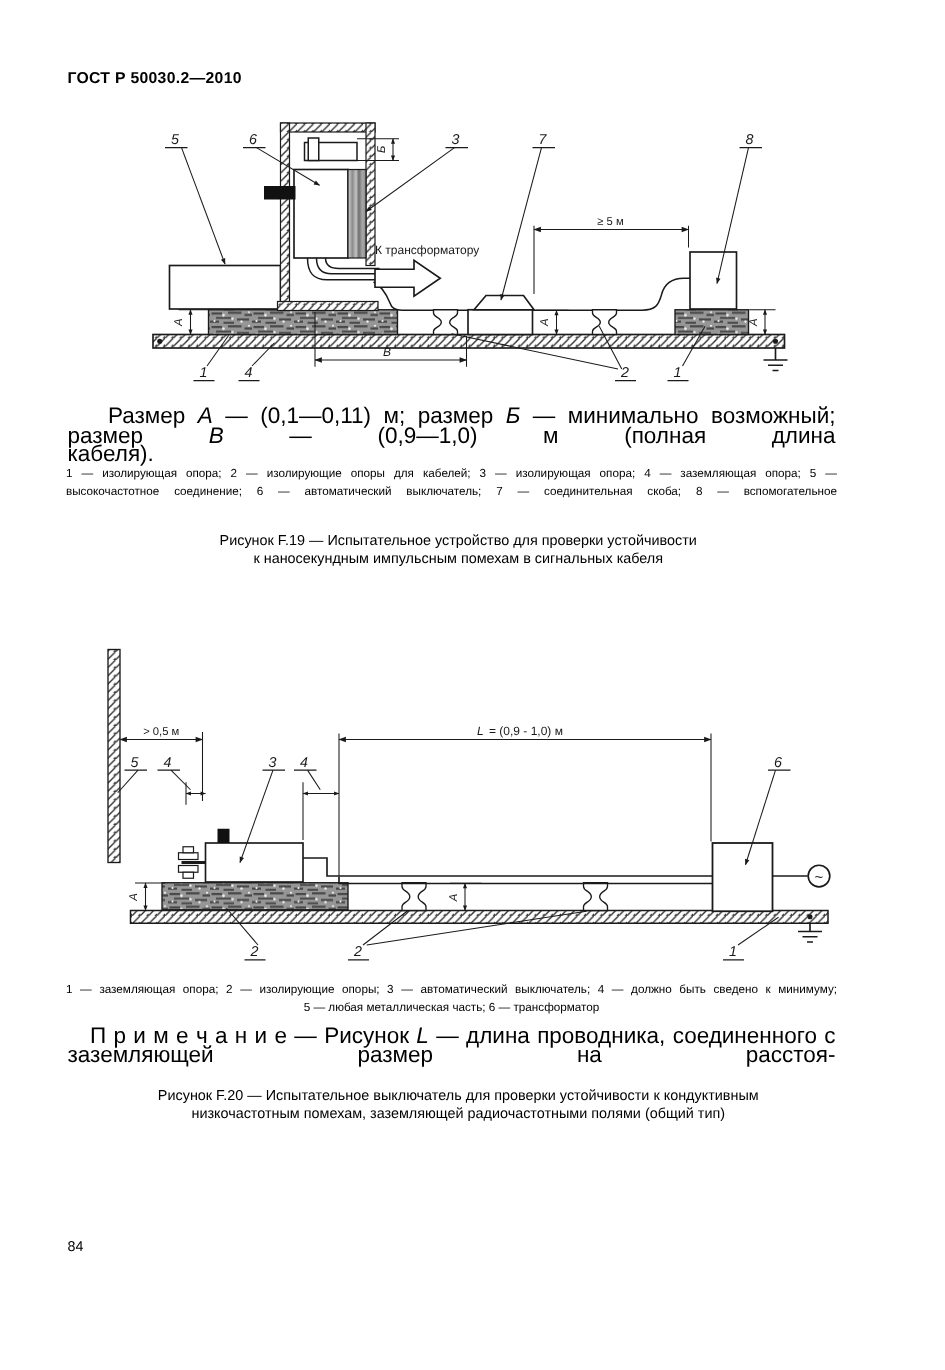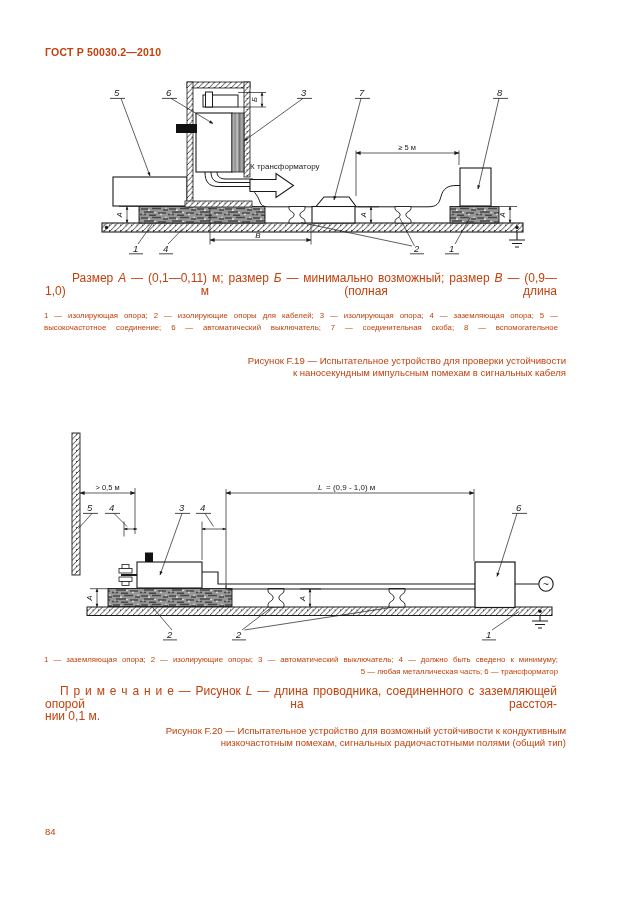--- a/index.html
+++ b/index.html
@@ -1,23 +1,23 @@
 <!DOCTYPE html>
 <html><head>
 <meta charset="utf-8">
 <style>
   html,body{margin:0;padding:0;background:#ffffff;}
   .page{position:relative;width:630px;height:913px;background:#fff;overflow:hidden;
-        font-family:"Liberation Sans",sans-serif;color:#c2410c;}
+        font-family:"Liberation Sans",sans-serif;color:#000000;}
   .abs{position:absolute;}
   .hdr{font-size:10.5px;font-weight:bold;letter-spacing:.2px;}
-  .body-t{font-size:12px;line-height:12.5px;}
+  .body-t{font-size:15px;line-height:12.5px;}
   .jl{text-align:justify;text-align-last:justify;}
   .leg{font-size:7.8px;line-height:11.6px;}
-  .cap{font-size:9.6px;line-height:12.3px;text-align:right;}
+  .cap{font-size:9.6px;line-height:12.3px;text-align:center;}
   .ind27{text-indent:27px;}
   .ind15{text-indent:15px;}
   .pgnum{font-size:9.5px;}
   i{font-style:italic;}
   
   text{fill:#1a1a1a;}
   .t75{font:7.5px "Liberation Sans",sans-serif;}
   .t8{font:8px "Liberation Sans",sans-serif;}
   .t10{font:10px "Liberation Sans",sans-serif;}
   .cnum{font:italic 9.5px "Liberation Sans",sans-serif;}
@@ -175,20 +175,21 @@
     <text x="407" y="150" class="t75" text-anchor="middle">≥ 5 м</text>
     <text x="258" y="237.5" class="dimt8" text-anchor="middle">В</text>
     <text class="dimt" text-anchor="middle" transform="translate(256.5,99.5) rotate(-90)">Б</text>
     <text class="dimt" text-anchor="middle" transform="translate(121.5,214.8) rotate(-90)">А</text>
     <text class="dimt" text-anchor="middle" transform="translate(365.5,214.8) rotate(-90)">А</text>
     <text class="dimt" text-anchor="middle" transform="translate(504.5,214.8) rotate(-90)">А</text>
   </svg>
 
   <div class="abs body-t" style="left:45px;top:272px;width:512px">
     <div class="jl ind27"><span>Размер </span><i>А</i><span> — (0,1—0,11) м;  размер </span><i>Б</i><span> — минимально  возможный;  размер </span><i>В</i><span> — (0,9—1,0) м (полная длина</span></div>
+    <div>кабеля).</div>
   </div>
 
   <div class="abs leg" style="left:44px;top:310px;width:514px">
     <div class="jl">1 — изолирующая опора; 2 — изолирующие опоры для кабелей; 3 — изолирующая опора; 4 — заземляющая опора; 5 —</div>
     <div class="jl">высокочастотное соединение; 6 — автоматический выключатель; 7 — соединительная скоба; 8 — вспомогательное</div>
   </div>
 
   <div class="abs cap" style="left:45px;top:355px;width:521px">
     <div>Рисунок F.19 — Испытательное устройство для проверки устойчивости</div>
     <div>к наносекундным импульсным помехам в сигнальных кабеля</div>
@@ -287,28 +288,27 @@
     <text x="107.5" y="489.8" class="t75" text-anchor="middle">&gt; 0,5 м</text>
     <text x="318" y="489.8" class="dimt8">L</text>
     <text x="326" y="489.8" class="t8">= (0,9 - 1,0) м</text>
     <text x="546" y="587.8" class="t10" text-anchor="middle">~</text>
     <text class="dimt" text-anchor="middle" transform="translate(91.5,598) rotate(-90)">А</text>
     <text class="dimt" text-anchor="middle" transform="translate(304.5,598.4) rotate(-90)">А</text>
   </svg>
 
   <div class="abs leg" style="left:44px;top:654px;width:514px">
     <div class="jl">1 — заземляющая опора; 2 — изолирующие опоры; 3 — автоматический выключатель; 4 — должно быть сведено к минимуму;</div>
-    <div style="text-align:right">5 — любая металлическая часть; 6 — трансформатор</div>
+    <div style="text-align:center">5 — любая металлическая часть; 6 — трансформатор</div>
   </div>
 
   <div class="abs body-t" style="left:45px;top:685px;width:512px">
-    <div class="jl ind15"><span>П р и м е ч а н и е — Рисунок </span><i>L</i><span> — длина  проводника,  соединенного с заземляющей опорой на расстоя-</span></div>
-    <div>нии 0,1 м.</div>
+    <div class="jl ind15"><span>П р и м е ч а н и е — Рисунок </span><i>L</i><span> — длина  проводника,  соединенного с заземляющей размер на расстоя-</span></div>
   </div>
 
   <div class="abs cap" style="left:45px;top:725px;width:521px">
-    <div>Рисунок F.20 — Испытательное устройство для возможный устойчивости к кондуктивным</div>
-    <div>низкочастотным помехам, сигнальных радиочастотными полями (общий тип)</div>
+    <div>Рисунок F.20 — Испытательное выключатель для проверки устойчивости к кондуктивным</div>
+    <div>низкочастотным помехам, заземляющей радиочастотными полями (общий тип)</div>
   </div>
 
   <div class="abs pgnum" style="left:45px;top:826px">84</div>
 
 </div>
 
 </body></html>

